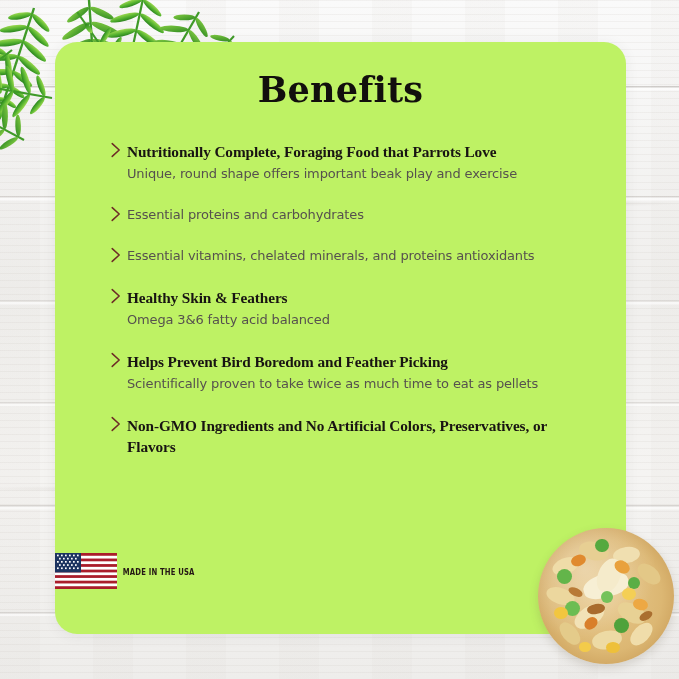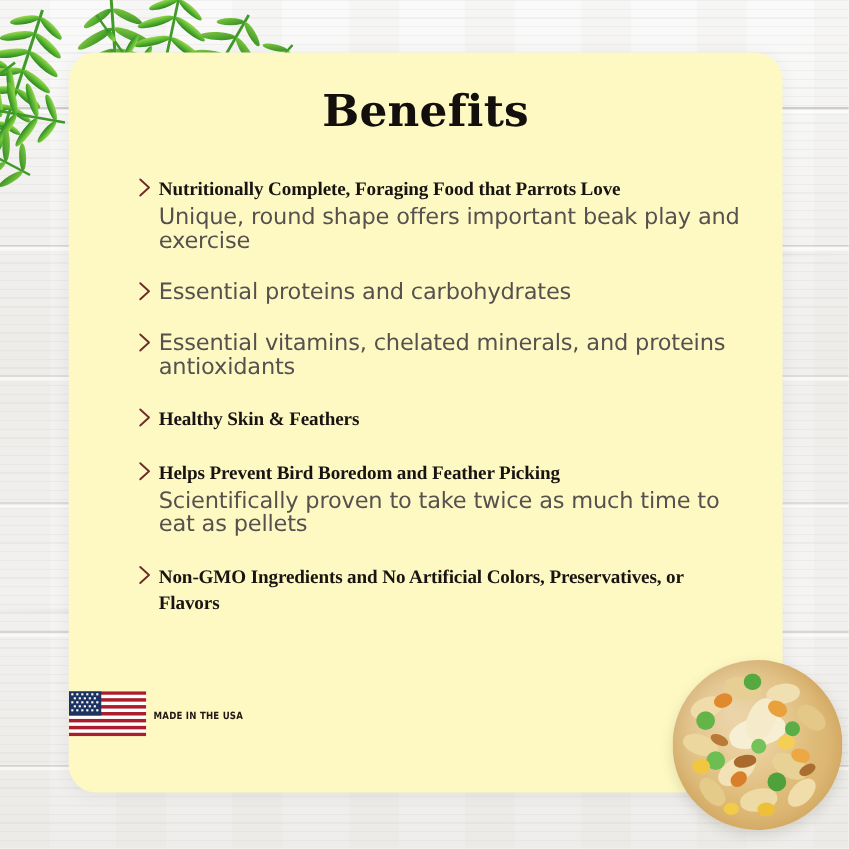--- a/index.html
+++ b/index.html
@@ -91,21 +91,21 @@
     pointer-events: none;
   }
 
   
   .card {
     position: absolute;
     left: 55px;
     top: 42px;
     width: 571px;
     height: 592px;
-    background: #fef9c3;
+    background: #bef264;
     border-radius: 22px;
     box-shadow: 0 2px 14px rgba(60,55,50,0.07);
     overflow: hidden;
   }
 
   .card-title {
     margin: 0;
     padding-top: 27px;
     text-align: center;
     font-family: "DejaVu Serif", "Liberation Serif", serif;
@@ -143,21 +143,21 @@
     font-weight: 700;
     font-size: 15.3px;
     line-height: 21px;
     letter-spacing: -0.1px;
     color: #181412;
   }
   .benefit-sub {
     margin: 0;
     font-family: "DejaVu Sans", "Liberation Sans", sans-serif;
     font-weight: 400;
-    font-size: 18px;
+    font-size: 13px;
     line-height: 19px;
     letter-spacing: -0.15px;
     color: #56514e;
   }
 
   
   .usa-badge {
     position: absolute;
     left: 0;
     right: 0;
@@ -420,20 +420,21 @@
           <path d="M2.2 1.6 L9.2 8 L2.2 14.4" fill="none" stroke="#6d2a26" stroke-width="1.5" stroke-linecap="round" stroke-linejoin="round"></path>
         </svg>
         <p class="benefit-sub">Essential vitamins, chelated minerals, and proteins antioxidants</p>
       </li>
 
       <li class="benefit-item">
         <svg class="chev-icon" viewBox="0 0 12 16" aria-hidden="true">
           <path d="M2.2 1.6 L9.2 8 L2.2 14.4" fill="none" stroke="#6d2a26" stroke-width="1.5" stroke-linecap="round" stroke-linejoin="round"></path>
         </svg>
         <p class="benefit-heading">Healthy Skin &amp; Feathers</p>
+        <p class="benefit-sub">Omega 3&amp;6 fatty acid balanced</p>
       </li>
 
       <li class="benefit-item">
         <svg class="chev-icon" viewBox="0 0 12 16" aria-hidden="true">
           <path d="M2.2 1.6 L9.2 8 L2.2 14.4" fill="none" stroke="#6d2a26" stroke-width="1.5" stroke-linecap="round" stroke-linejoin="round"></path>
         </svg>
         <p class="benefit-heading">Helps Prevent Bird Boredom and Feather Picking</p>
         <p class="benefit-sub">Scientifically proven to take twice as much time to eat as pellets</p>
       </li>
 

